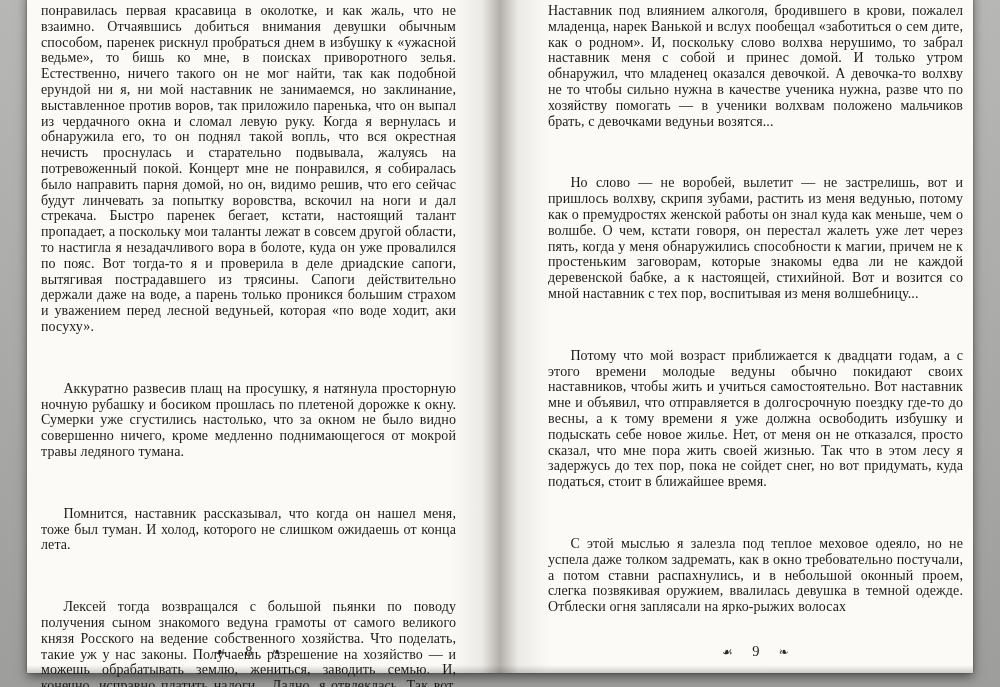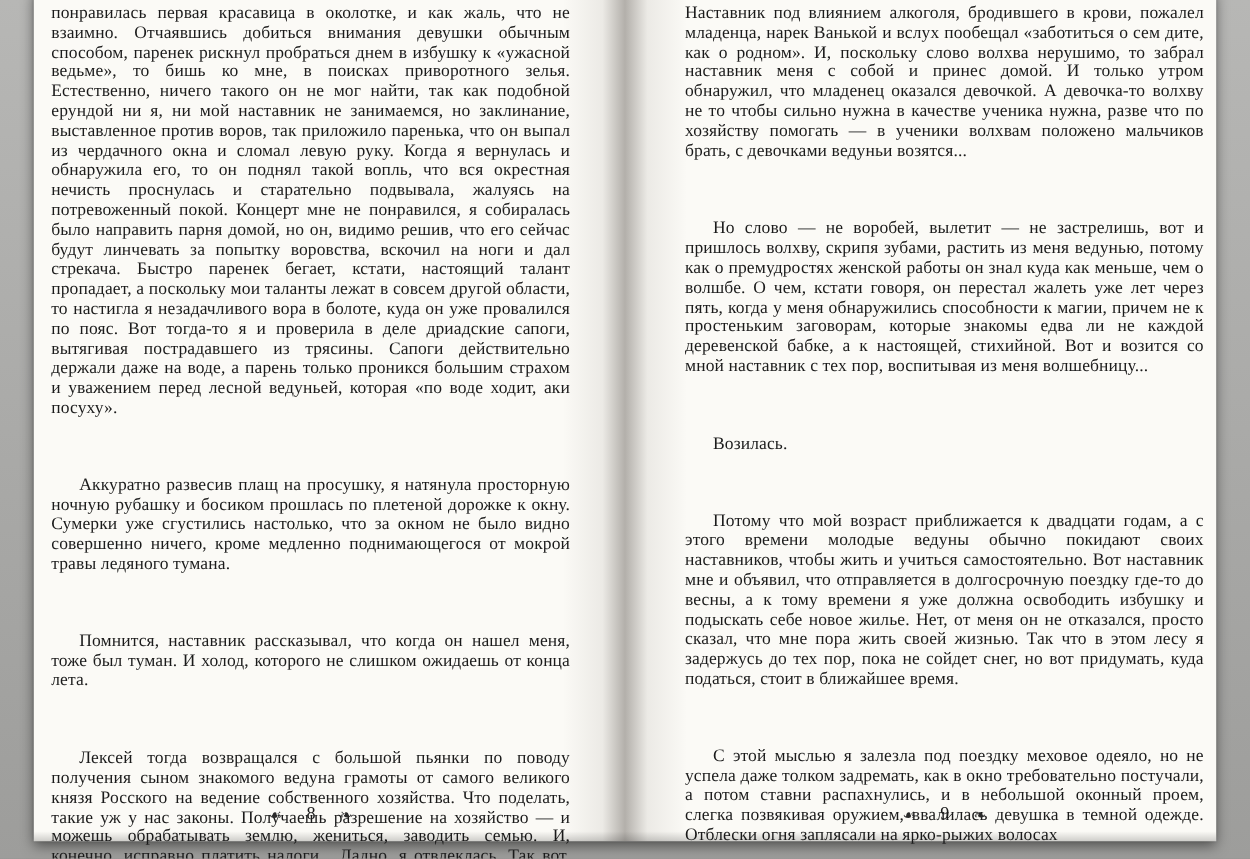--- a/index.html
+++ b/index.html
@@ -74,23 +74,22 @@
         <span class="fleuron">☙</span>
         <span class="pagenum">8</span>
         <span class="fleuron">❧</span>
       </div>
     </div>
 
     <div class="page right">
       <div class="page-text">
           <p class="para">Наставник под влиянием алкоголя, бродившего в крови, пожалел младенца, нарек Ванькой и вслух пообещал «заботиться о сем дите, как о родном». И, поскольку слово волхва нерушимо, то забрал наставник меня с собой и принес домой. И только утром обнаружил, что младенец оказался девочкой. А девочка-то волхву не то чтобы сильно нужна в качестве ученика нужна, разве что по хозяйству помогать — в ученики волхвам положено мальчиков брать, с девочками ведуньи возятся...</p>
           <p class="para">Но слово — не воробей, вылетит — не застрелишь, вот и пришлось волхву, скрипя зубами, растить из меня ведунью, потому как о премудростях женской работы он знал куда как меньше, чем о волшбе. О чем, кстати говоря, он перестал жалеть уже лет через пять, когда у меня обнаружились способности к магии, причем не к простеньким заговорам, которые знакомы едва ли не каждой деревенской бабке, а к настоящей, стихийной. Вот и возится со мной наставник с тех пор, воспитывая из меня волшебницу...</p>
-          <p class="para">Возилась.</p>
           <p class="para">Потому что мой возраст приближается к двадцати годам, а с этого времени молодые ведуны обычно покидают своих наставников, чтобы жить и учиться самостоятельно. Вот наставник мне и объявил, что отправляется в долгосрочную поездку где-то до весны, а к тому времени я уже должна освободить избушку и подыскать себе новое жилье. Нет, от меня он не отказался, просто сказал, что мне пора жить своей жизнью. Так что в этом лесу я задержусь до тех пор, пока не сойдет снег, но вот придумать, куда податься, стоит в ближайшее время.</p>
-          <p class="para">С этой мыслью я залезла под поездку меховое одеяло, но не успела даже толком задремать, как в окно требовательно постучали, а потом ставни распахнулись, и в небольшой оконный проем, слегка позвякивая оружием, ввалилась девушка в темной одежде. Отблески огня заплясали на ярко-рыжих волосах</p>
+          <p class="para">С этой мыслью я залезла под теплое меховое одеяло, но не успела даже толком задремать, как в окно требовательно постучали, а потом ставни распахнулись, и в небольшой оконный проем, слегка позвякивая оружием, ввалилась девушка в темной одежде. Отблески огня заплясали на ярко-рыжих волосах</p>
         </div>
       <div class="page-footer">
         <span class="fleuron">☙</span>
         <span class="pagenum">9</span>
         <span class="fleuron">❧</span>
       </div>
     </div>
 
     <div class="gutter"></div>
     <div class="page-edge-bottom"></div>

